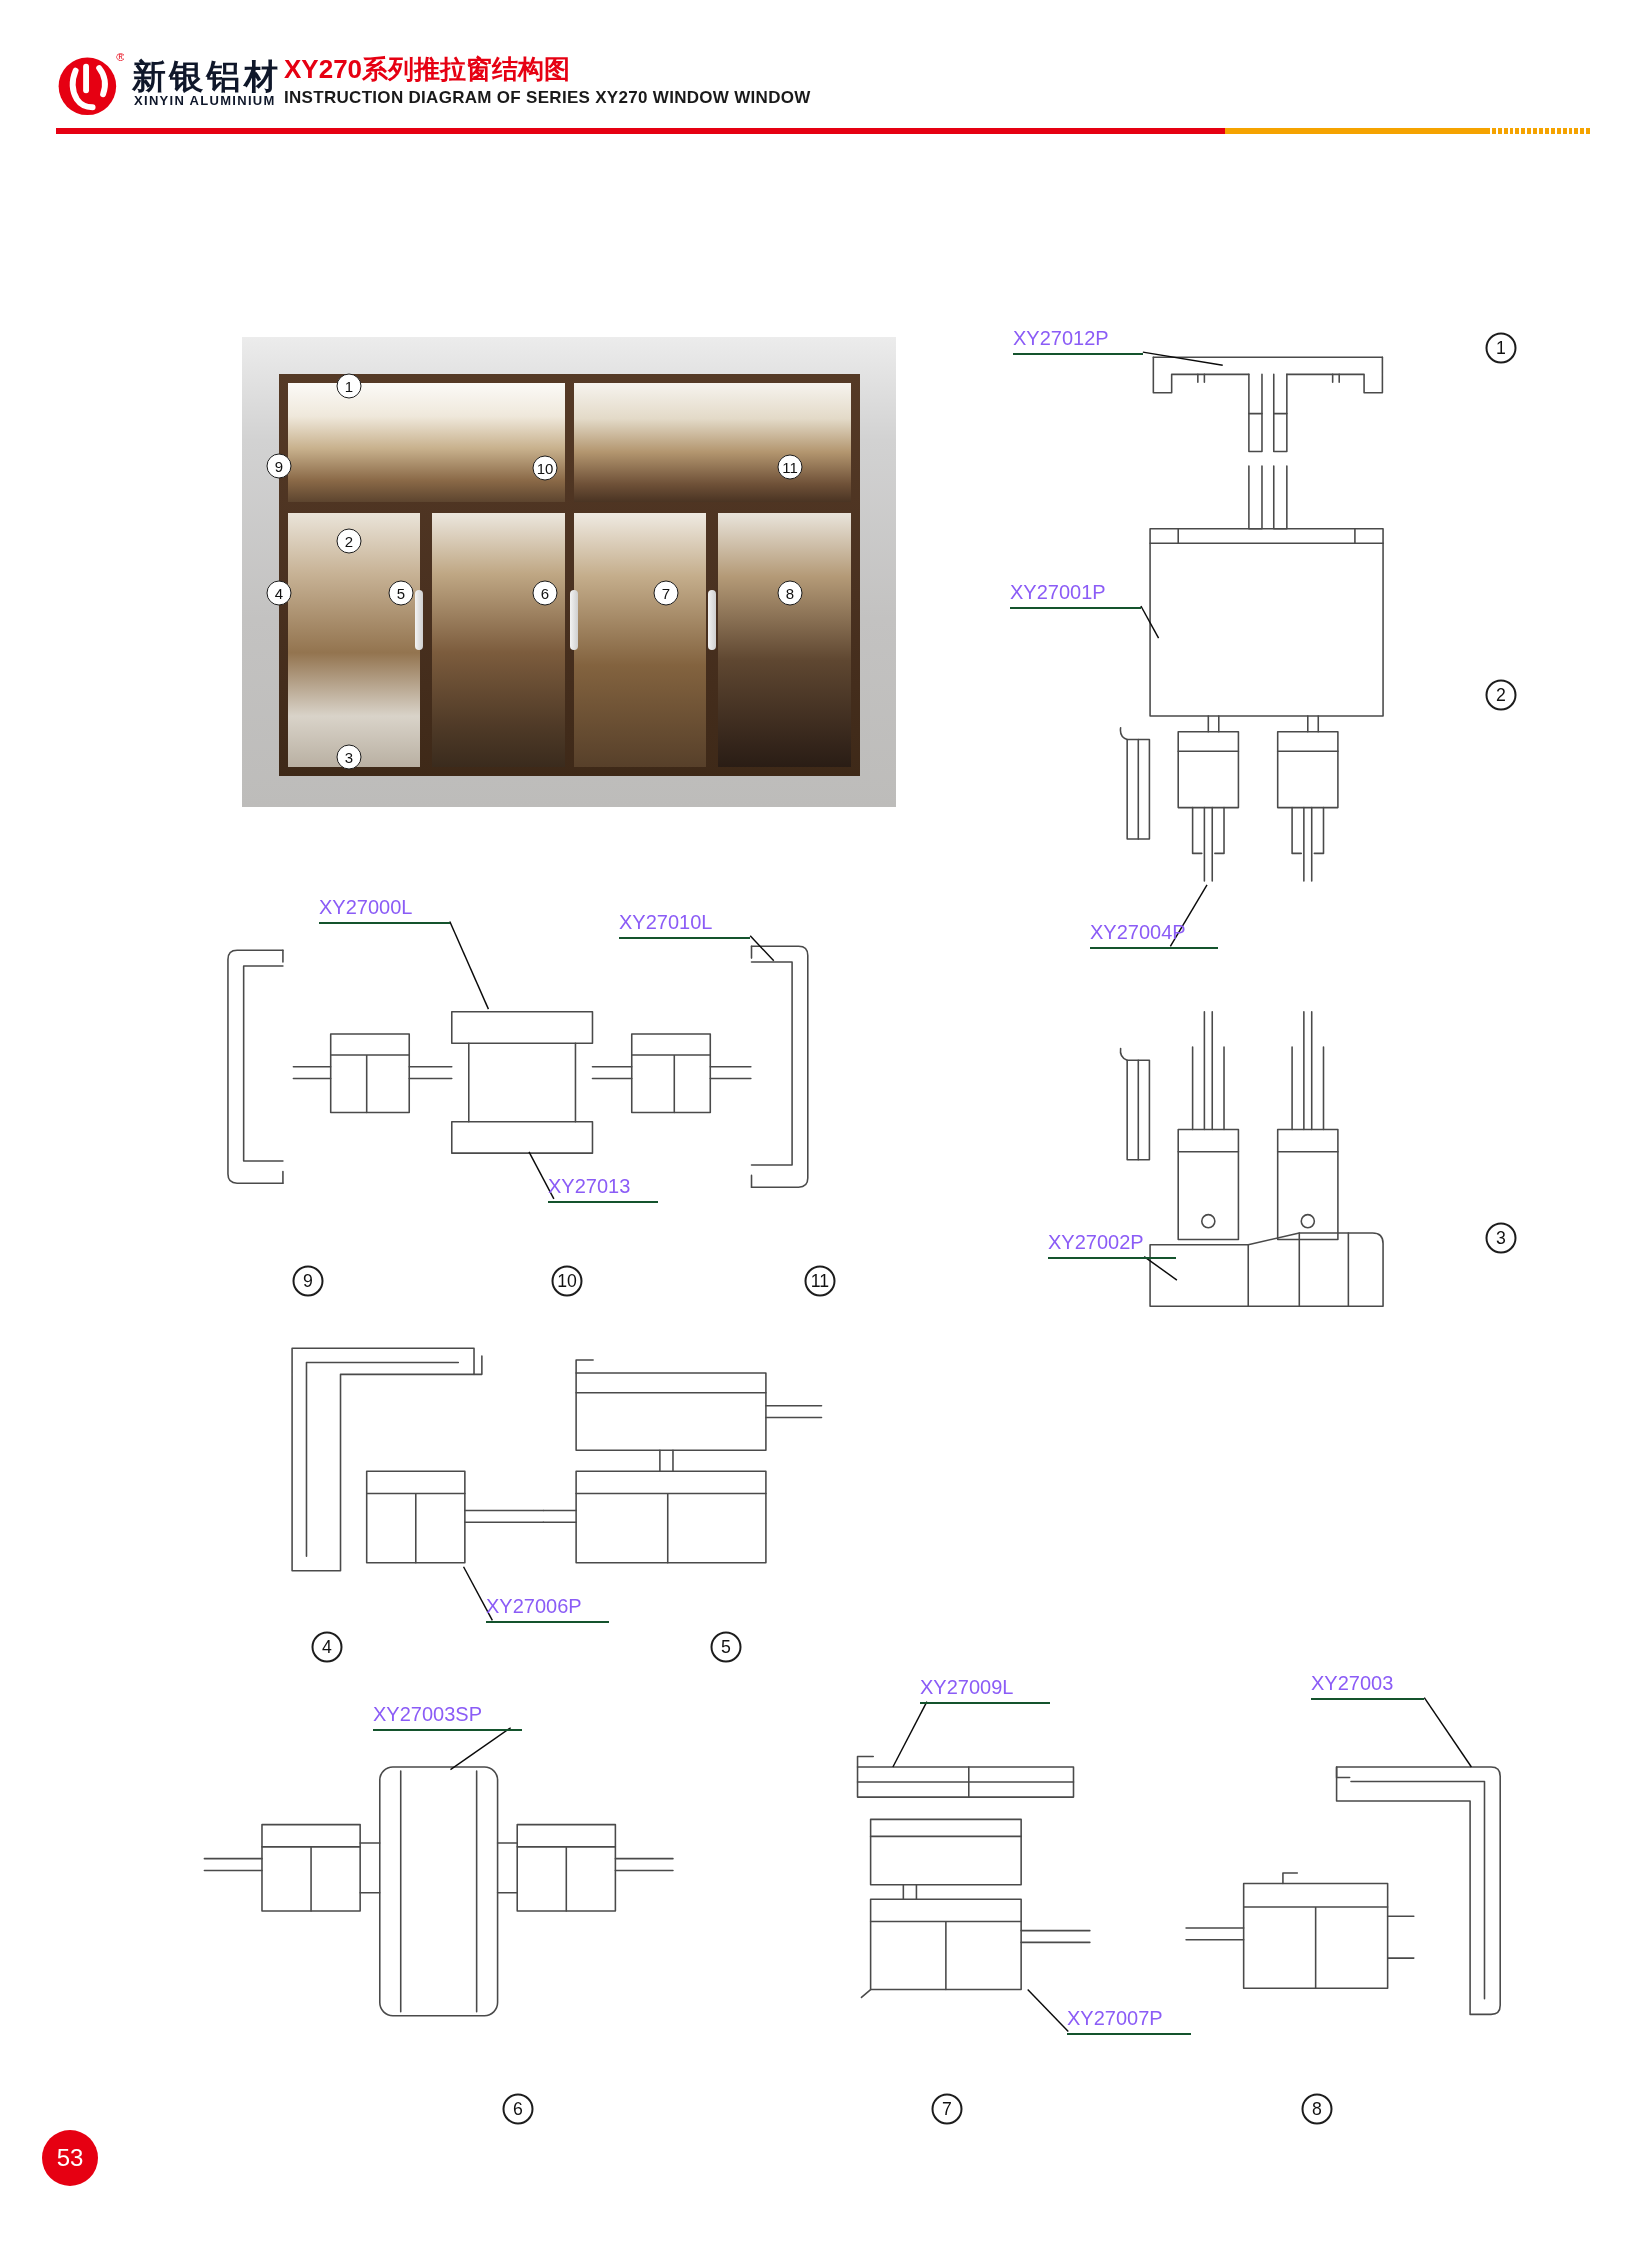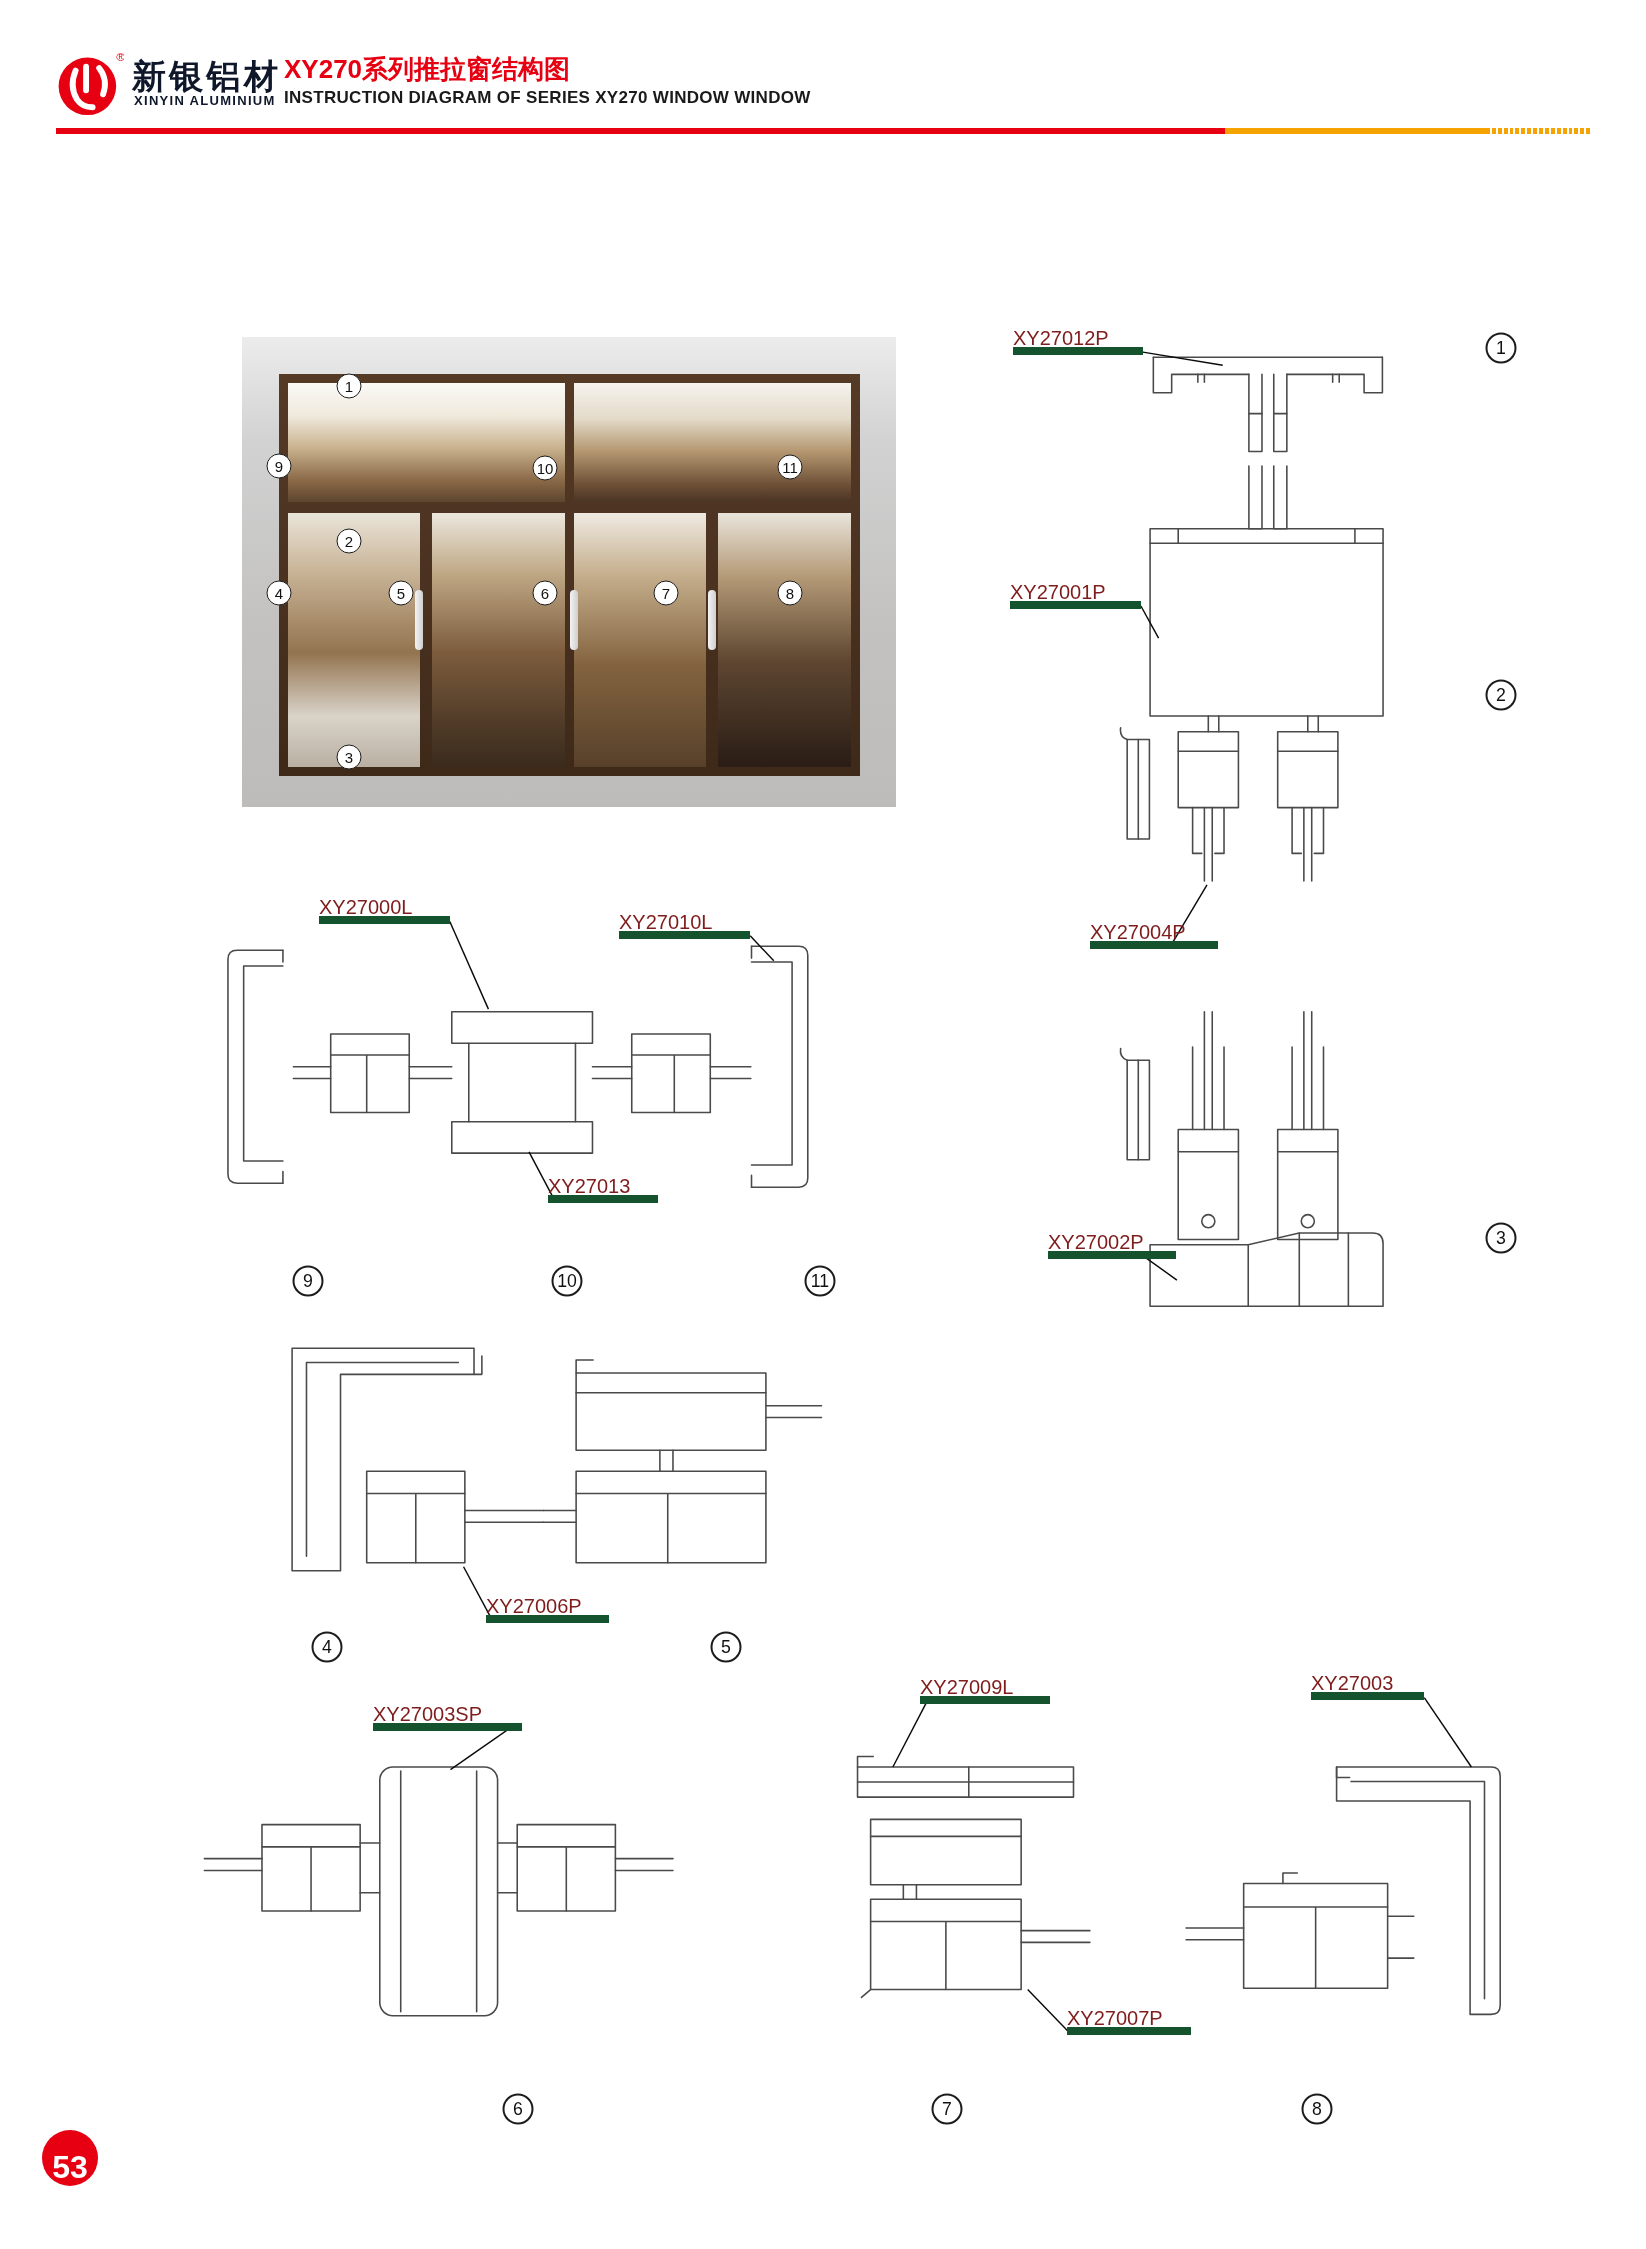--- a/index.html
+++ b/index.html
@@ -42,31 +42,31 @@
      background:linear-gradient(90deg,#f3f3f3,#cfcfcf)}
 
   
   .callout{position:absolute;transform:translate(-50%,-50%);border-radius:50%;
      background:#fff;border:2px solid #1c1c1c;display:flex;align-items:center;justify-content:center;
      font-weight:normal;color:#111;z-index:5}
   .callout.lg{width:31px;height:31px;font-size:17.7px}
   .callout.sm{width:25px;height:25px;font-size:15px;border-width:1.6px}
 
   
-  .plabel{position:absolute;font-size:20px;color:#7f1d1d;border-bottom:8px solid #14532d;
+  .plabel{position:absolute;font-size:20px;color:#8b5cf6;border-bottom:2px solid #14532d;
      height:29px;line-height:25px;white-space:nowrap;z-index:4}
 
   
   svg.overlay{position:absolute;left:0;top:0;pointer-events:none;z-index:3}
   .prof{stroke:#4a4a4a;stroke-width:2.4;fill:none;stroke-linecap:round;stroke-linejoin:round}
   .leaders{stroke:#0a0a0a;stroke-width:2.2;fill:none}
 
   
   .page-num{left:42px;top:2130px;width:56px;height:56px;border-radius:50%;background:#e60012;
-     display:flex;align-items:flex-end;justify-content:center;color:#fff;font-size:32px;font-weight:bold}
+     display:flex;align-items:center;justify-content:center;color:#fff;font-size:24px;font-weight:normal}
 </style>
 </head>
 <body>
 
 <div class="page">
 
   <svg class="abs brand-logo" viewBox="0 0 104 104">
     <circle cx="48" cy="54" r="44" fill="#e60012"></circle>
     <path d="M30,30 q-10,24 2,44 q8,12 24,12" stroke="#fff" stroke-width="9" fill="none" stroke-linecap="round"></path>
     <path d="M66,26 q14,18 6,40" stroke="#fff" stroke-width="9" fill="none" stroke-linecap="round"></path>

